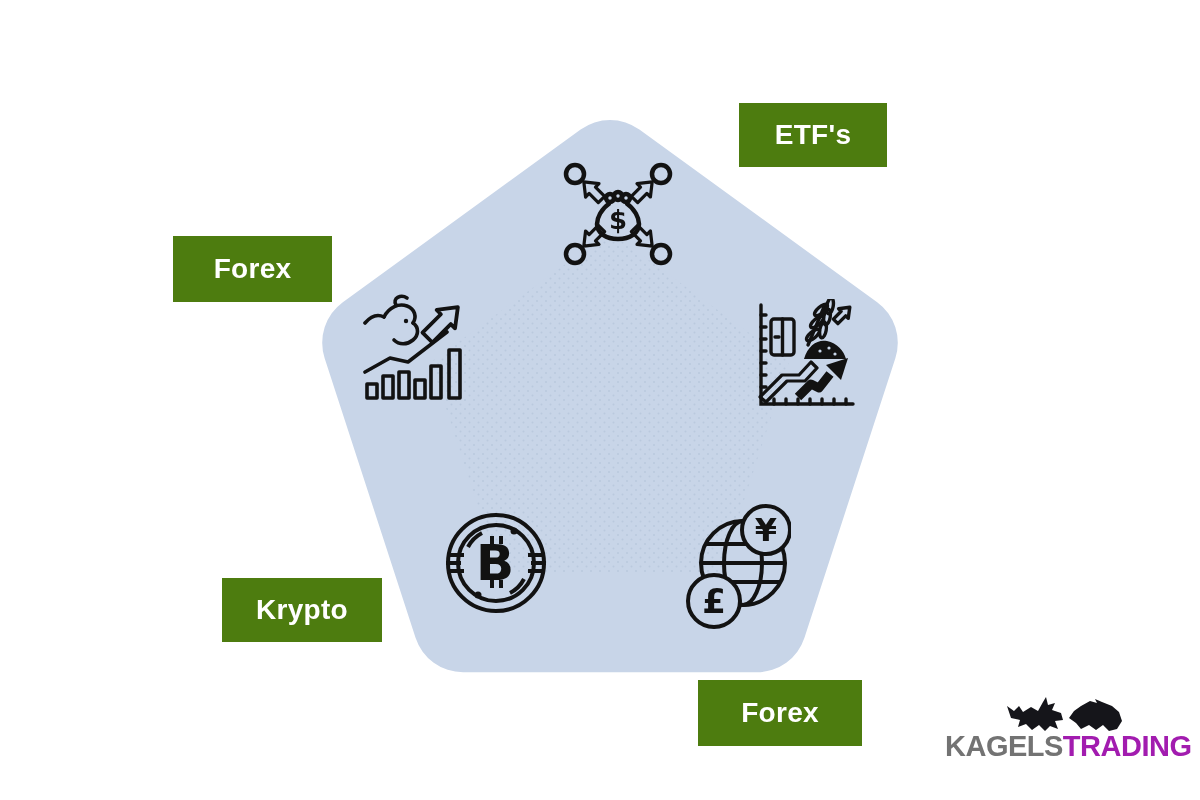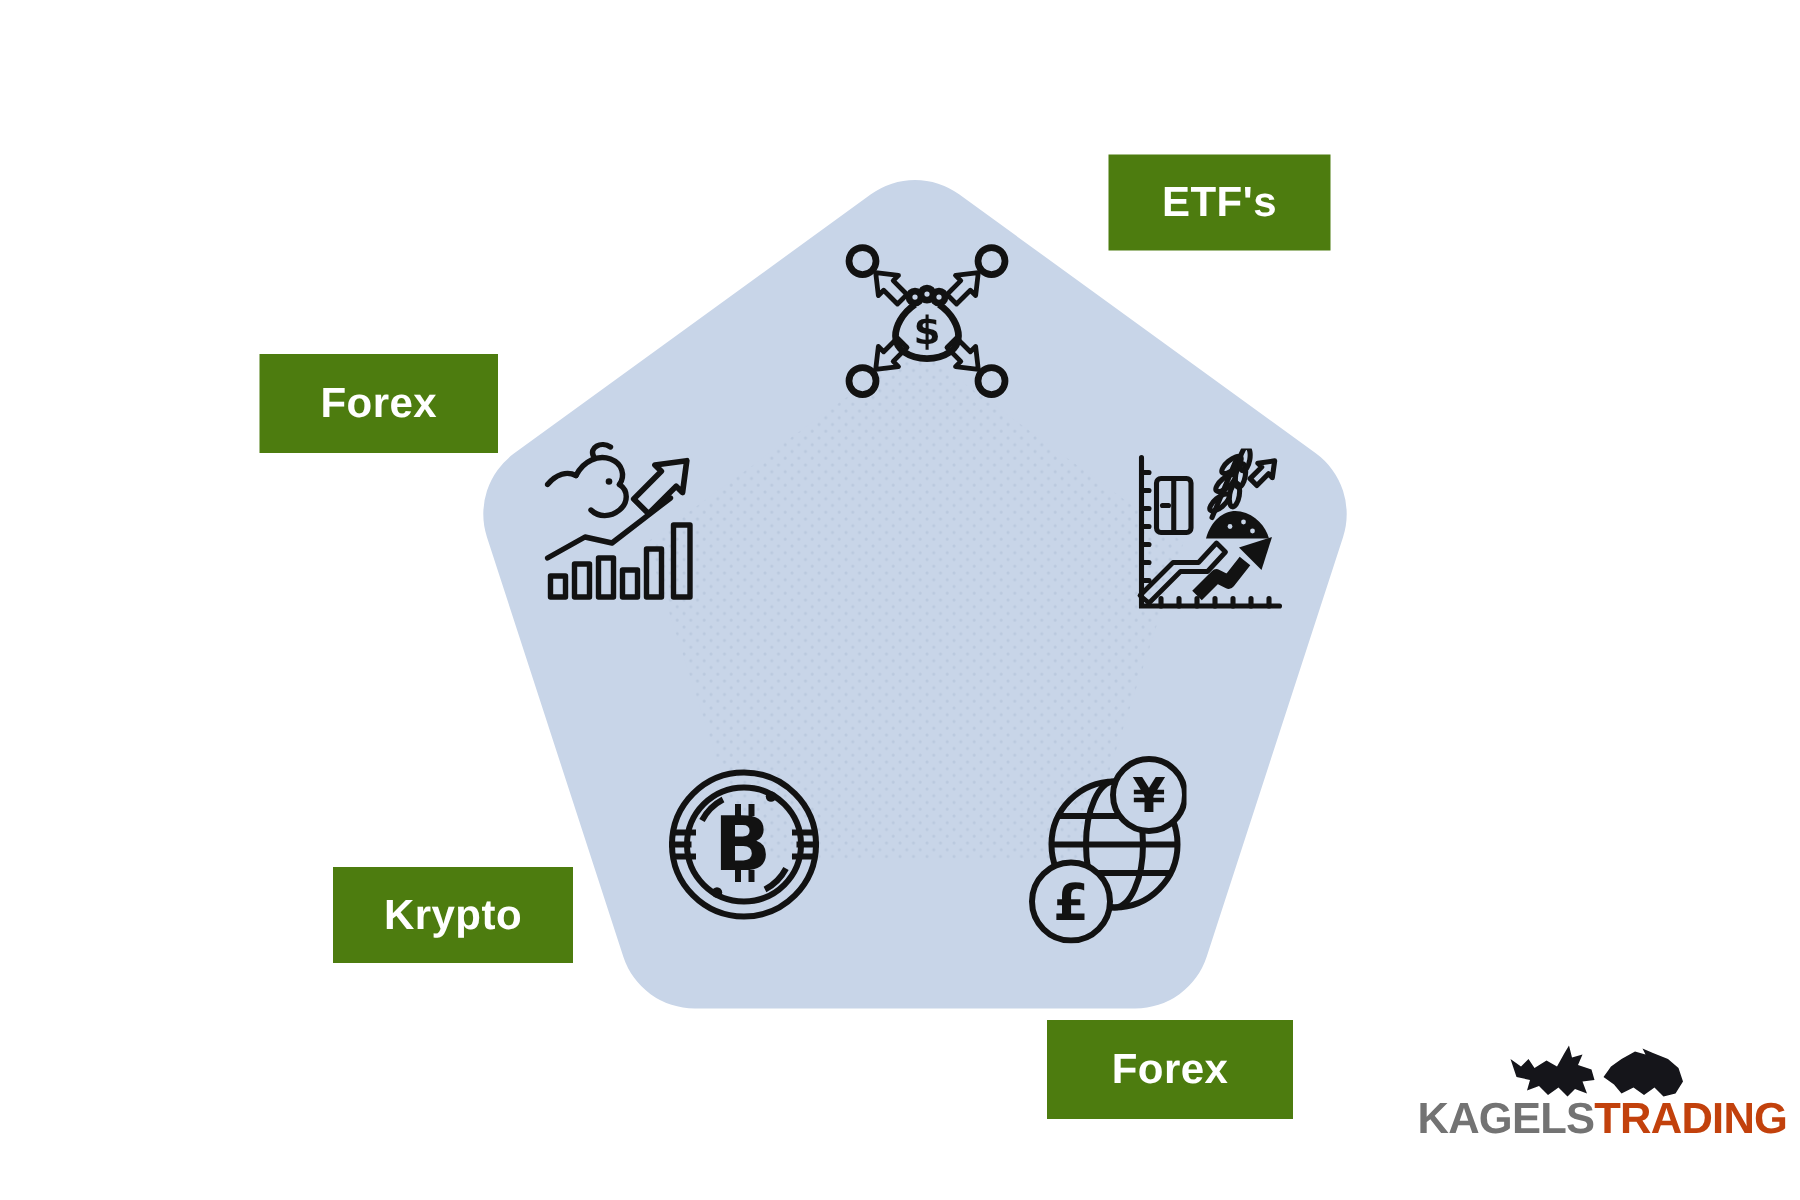--- a/index.html
+++ b/index.html
@@ -14,21 +14,21 @@
     font-size:28px;font-weight:600;letter-spacing:.3px;
   }
   .icon svg{display:block;width:100%;height:100%;}
   .logo{position:absolute;left:945px;top:694px;width:215px;height:72px;}
   .logo-animals{position:absolute;left:0;top:0;width:215px;height:38px;}
   .logo-text{
     position:absolute;left:0;top:36px;width:215px;text-align:center;
     font-size:29px;letter-spacing:-0.5px;white-space:nowrap;
   }
   .logo-text .k{color:#737373;font-weight:800;}
-  .logo-text .t{color:#c2410c;font-weight:600;}
+  .logo-text .t{color:#a21caf;font-weight:600;}
 </style>
 </head>
 <body>
 
 <div class="canvas">
 
   <svg class="abs" style="left:310px;top:110px;" width="600" height="580" viewBox="0 0 600 580">
     <defs>
       <pattern id="dots" width="9" height="9" patternUnits="userSpaceOnUse">
         <rect width="9" height="9" fill="#c8d5e8"></rect>

